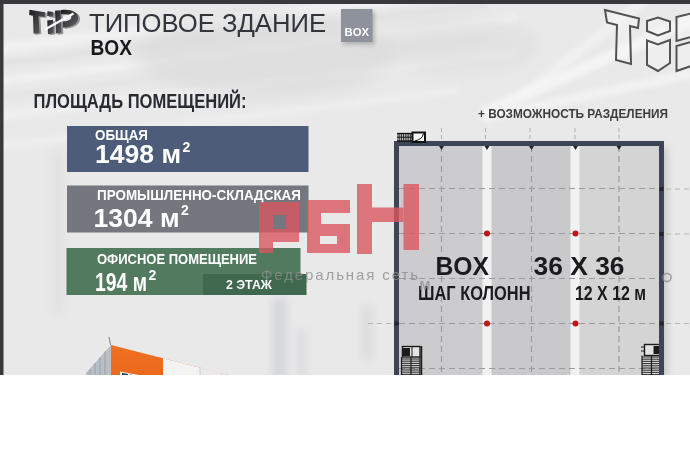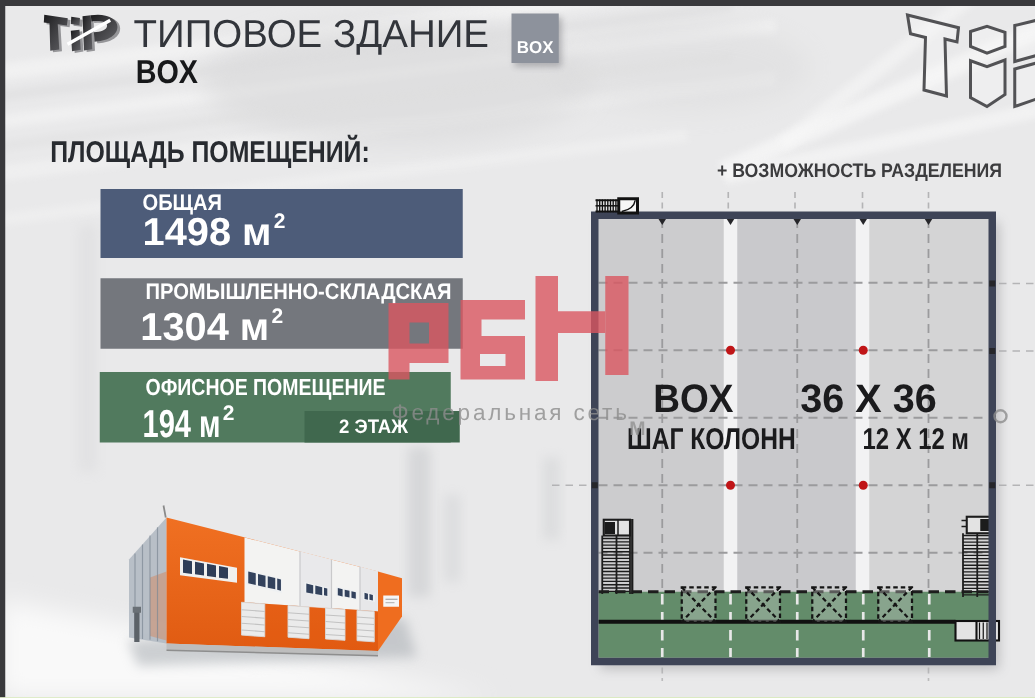--- a/index.html
+++ b/index.html
@@ -1,16 +1,16 @@
 <!DOCTYPE html>
 <html><head>
 <meta charset="utf-8">
 <style>
 html,body{margin:0;padding:0}
-#page{position:relative;width:690px;height:465px;overflow:hidden;background:#84cc16;font-family:"Liberation Sans",sans-serif}
+#page{position:relative;width:690px;height:375px;overflow:hidden;background:#c4b5fd;font-family:"Liberation Sans",sans-serif}
 svg{position:absolute;left:0;top:0}
 </style>
 </head>
 <body>
 <div id="page">
 <svg width="690" height="465" viewBox="0 0 690 465">
 <defs>
 <filter id="b8" x="-40%" y="-40%" width="180%" height="180%">
           <feGaussianBlur stdDeviation="8"></feGaussianBlur>
         </filter>

